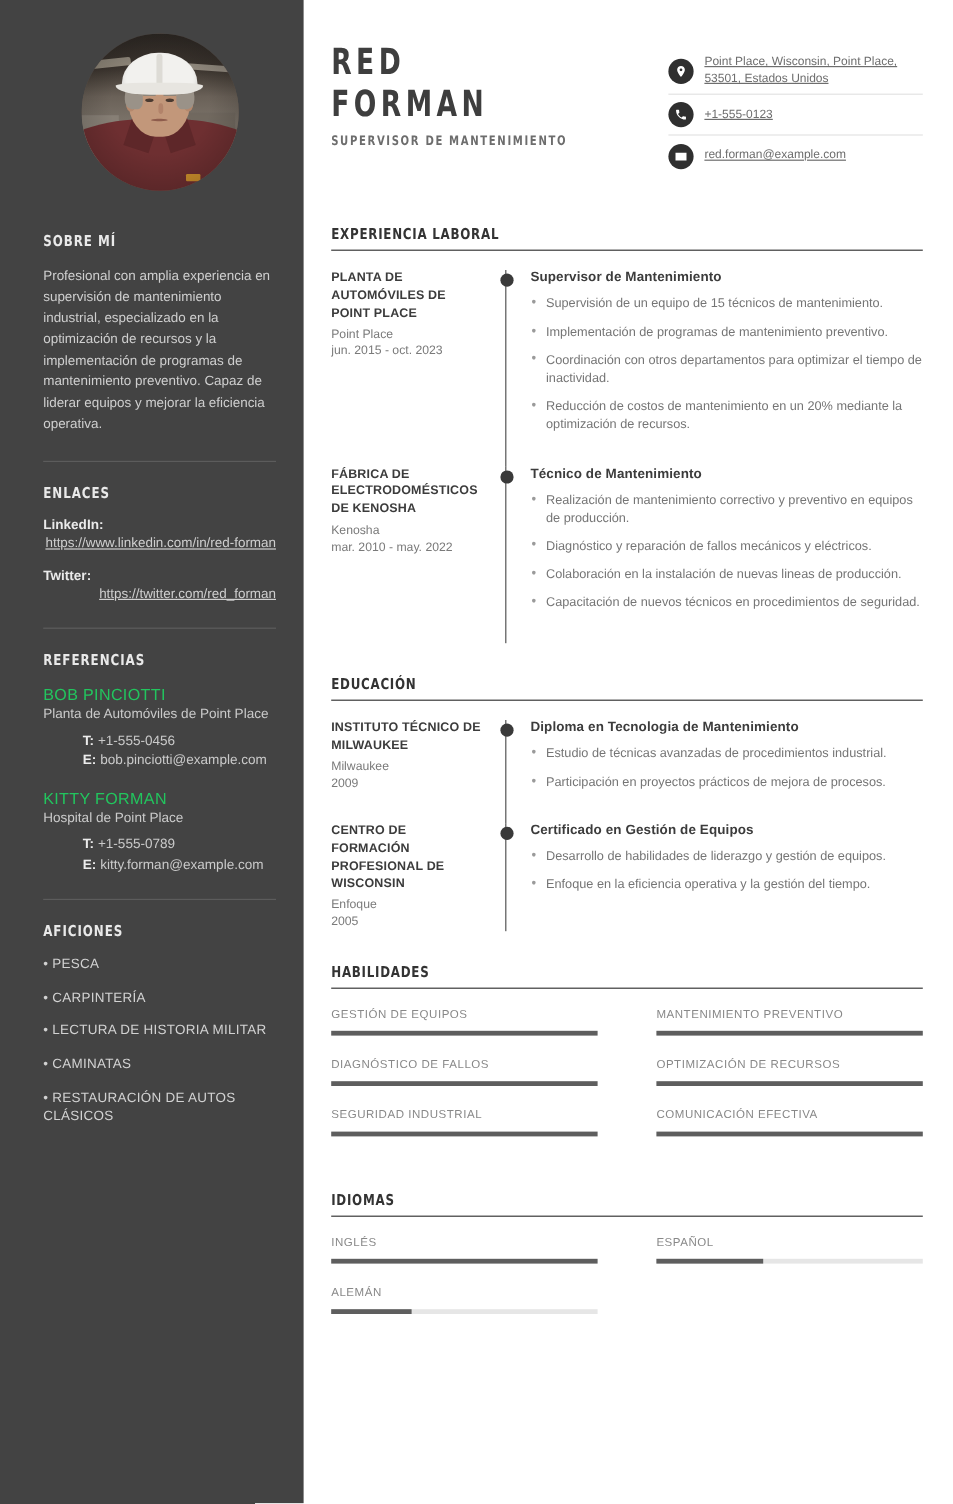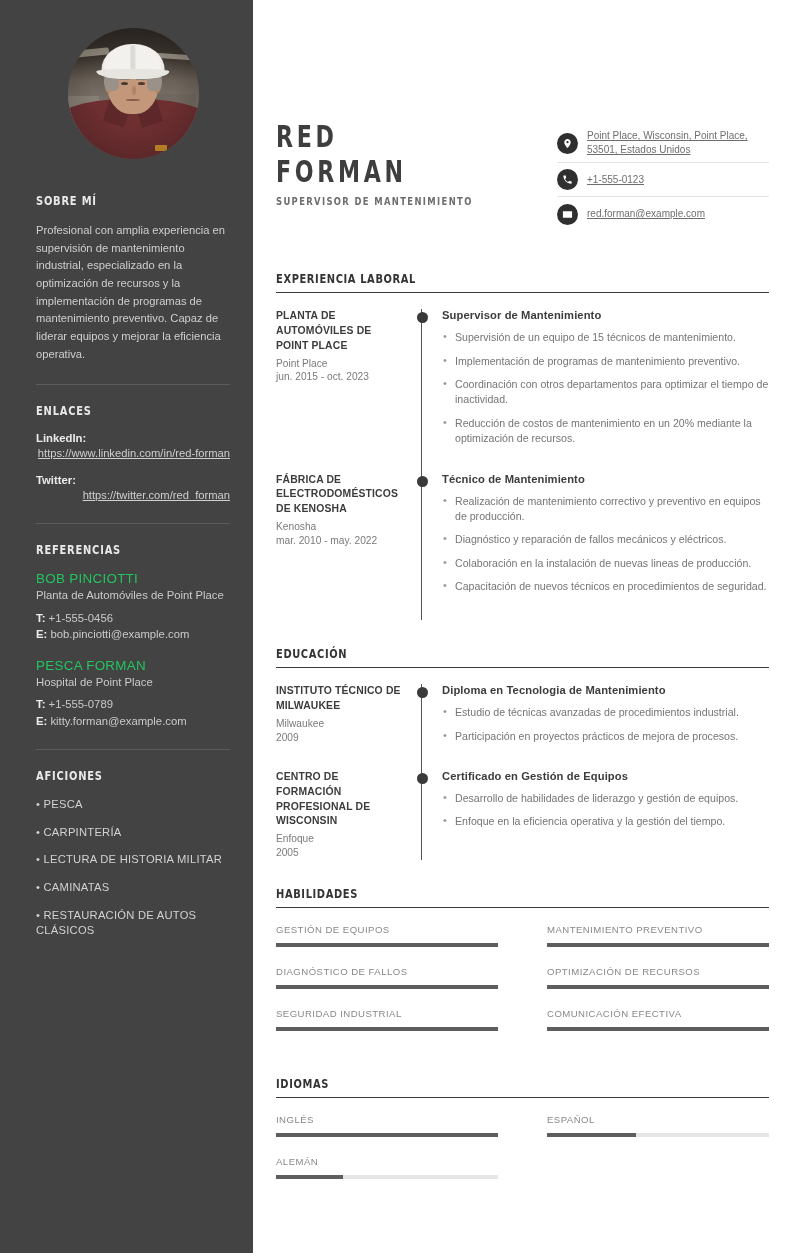--- a/index.html
+++ b/index.html
@@ -179,35 +179,35 @@
   .ref-org {
     font-size: 11.3px;
     color: #cacaca;
     line-height: 1.4;
     margin-bottom: 6px;
   }
   .ref-line {
     font-size: 11.3px;
     color: #cacaca;
     line-height: 1.45;
+    margin-left: 33px;
   }
   .ref-line b { color: #ececec; font-weight: 700; }
   .hobby {
     font-size: 11.2px;
     color: #d2d2d2;
     letter-spacing: .25px;
     line-height: 1.4;
     margin-bottom: 12px;
   }
 
   
   .main {
     flex: 1;
-    padding: 68px 25px 20px 23px;
-    margin-top: 48px;
+    padding: 32px 25px 20px 23px;
   }
   .head-row {
     display: flex;
     justify-content: space-between;
     align-items: flex-start;
     margin-bottom: 40px;
   }
   .name-block { padding-top: 4px; }
   .name-line {
     font-family: "DejaVu Sans Condensed", "Liberation Sans Narrow", "Liberation Sans", sans-serif;
@@ -435,21 +435,21 @@
           <b>T:</b>
           <span>+1-555-0456</span>
         </div>
         <div class="ref-line">
           <b>E:</b>
           <span>bob.pinciotti@example.com</span>
         </div>
       </div>
 
       <div class="ref-item">
-        <div class="ref-name">PESCA FORMAN</div>
+        <div class="ref-name">KITTY FORMAN</div>
         <div class="ref-org">Hospital de Point Place</div>
         <div class="ref-line">
           <b>T:</b>
           <span>+1-555-0789</span>
         </div>
         <div class="ref-line">
           <b>E:</b>
           <span>kitty.forman@example.com</span>
         </div>
       </div>

